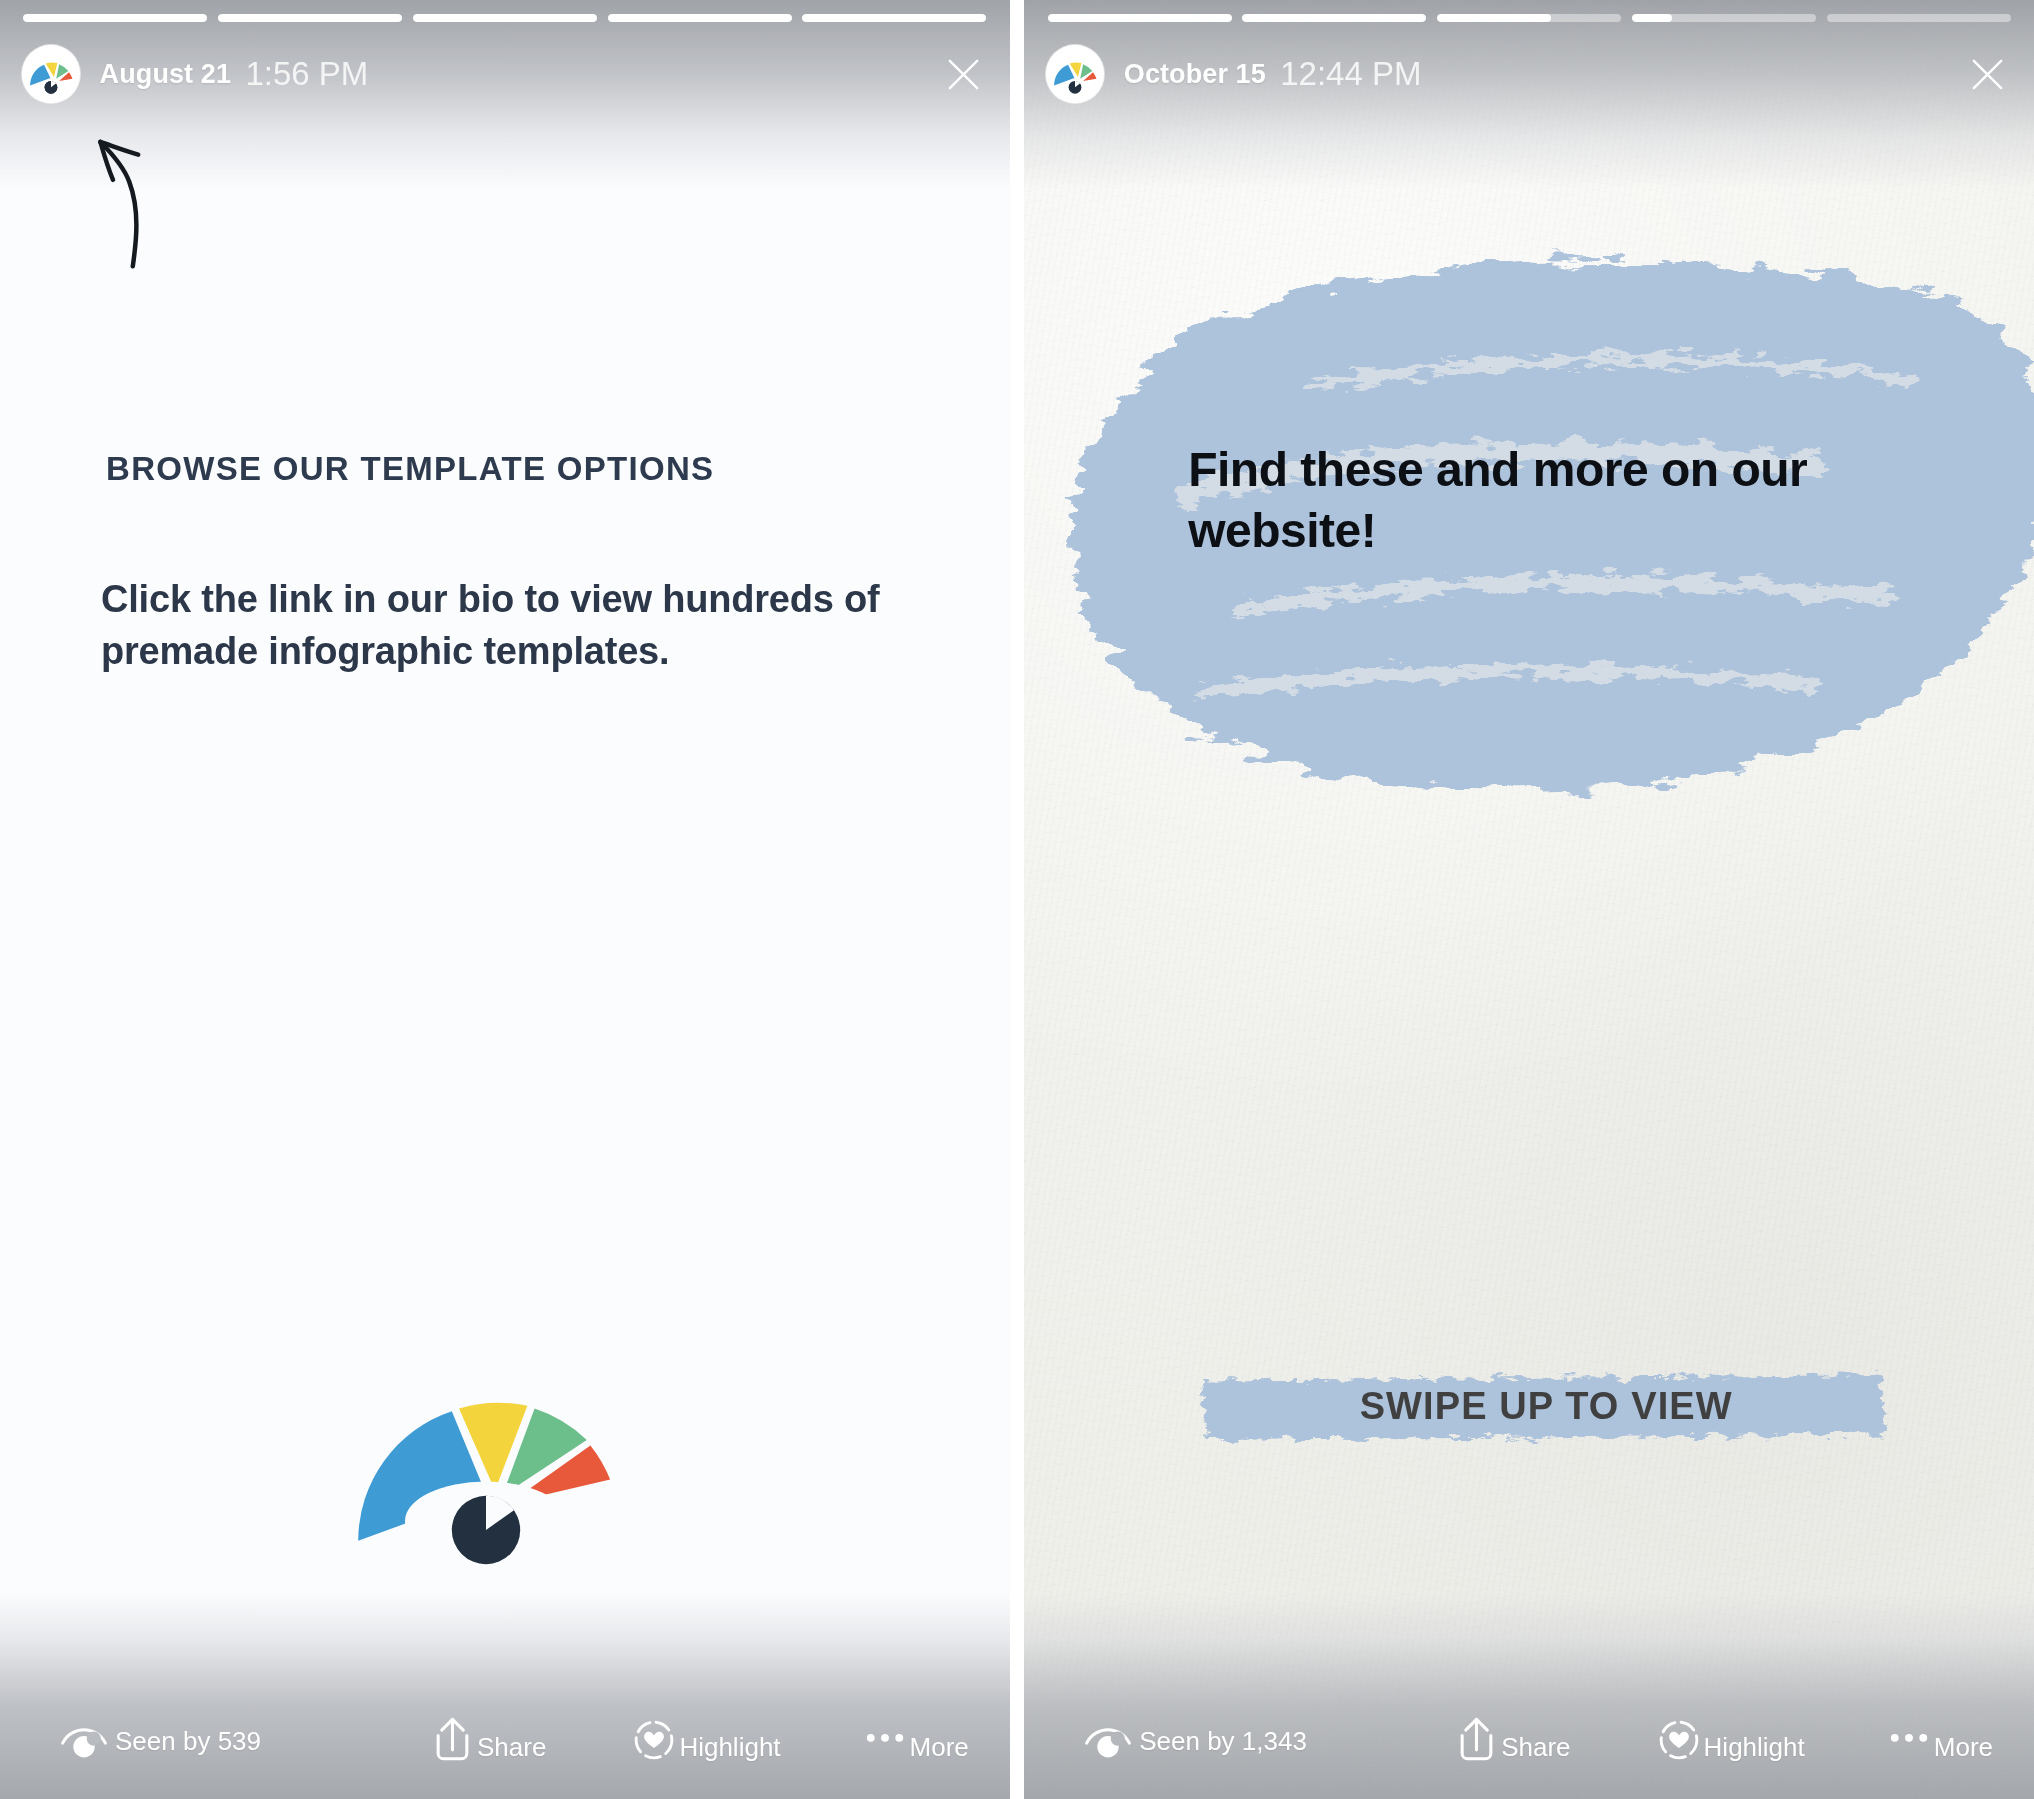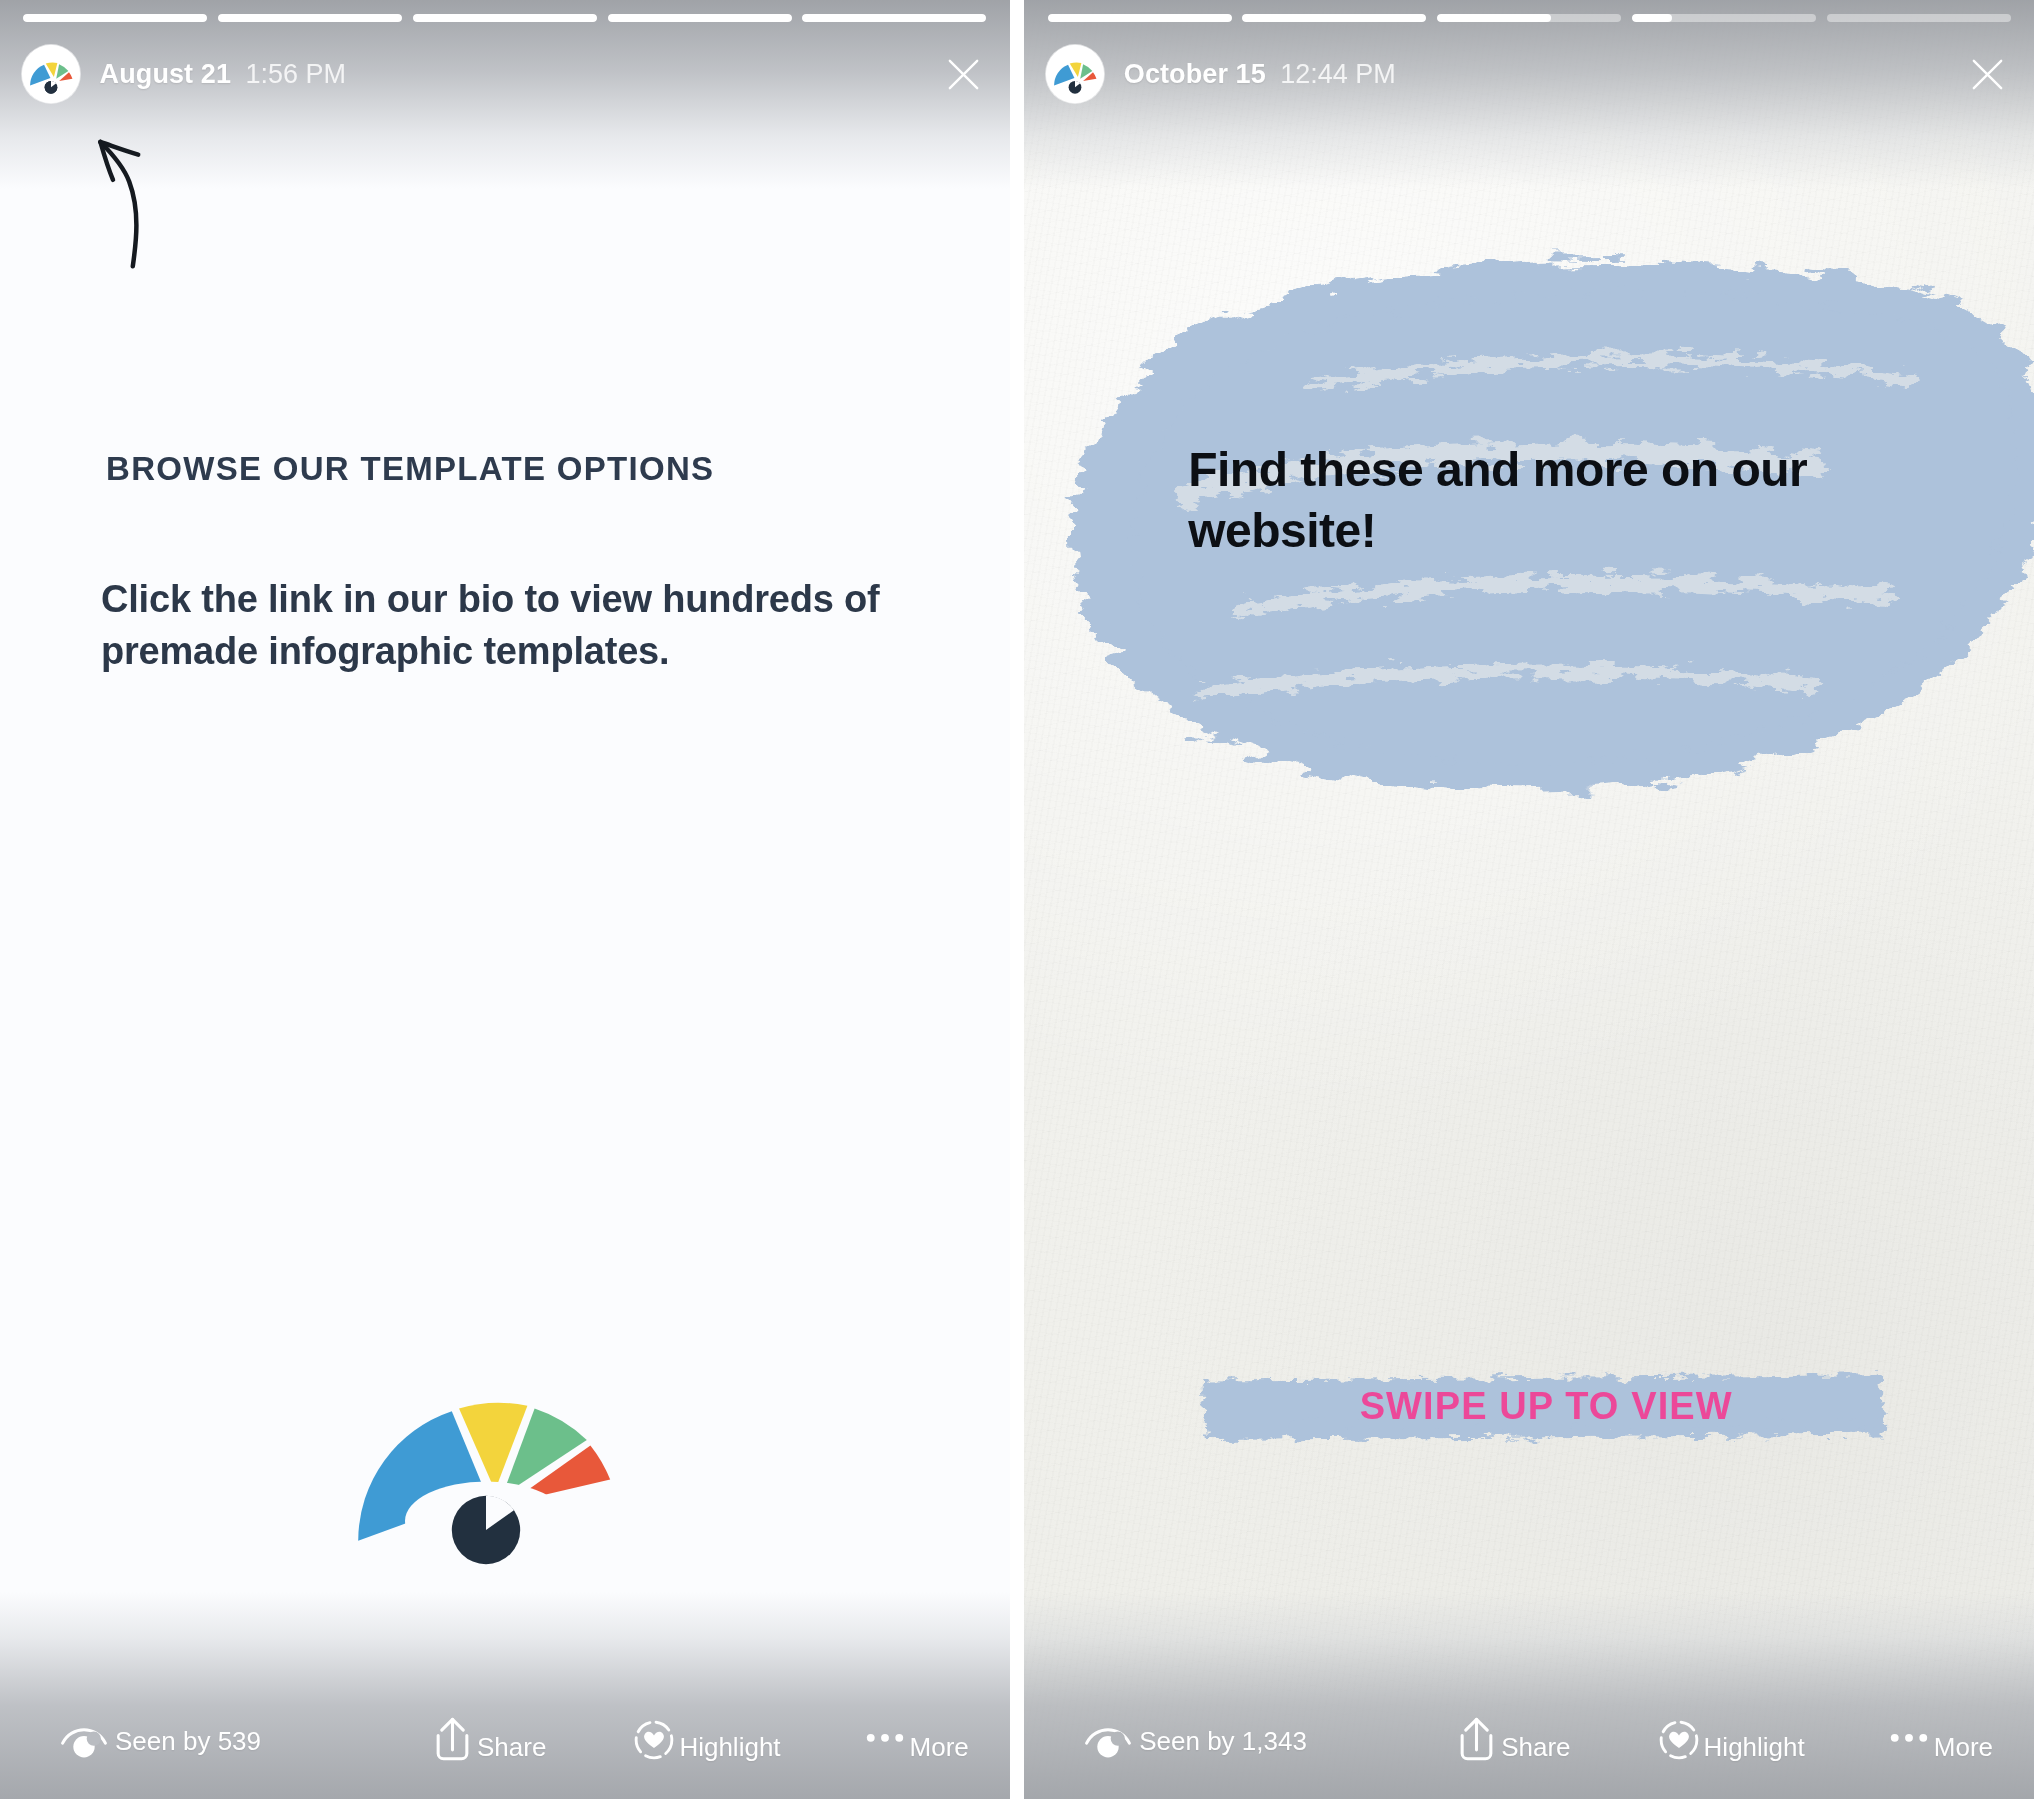--- a/index.html
+++ b/index.html
@@ -87,21 +87,21 @@
   }
   .avatar svg { position:absolute; inset:0; width:100%; height:100%; }
   .hdr-date {
     margin-left:20px;
     color:#ffffff; font-size:27px; font-weight:700;
     letter-spacing:0.1px;
     text-shadow:0 0.9px 1.8px rgba(0,0,0,.10);
   }
   .hdr-time {
     margin-left:14.4px;
-    color:rgba(255,255,255,.82); font-size:27px; font-weight:400;
+    color:rgba(255,255,255,.82); font-size:33px; font-weight:400;
   }
   .close-btn {
     margin-left:auto; width:50px; height:50px;
     display:flex; align-items:center; justify-content:center;
     cursor:pointer;
   }
   .close-btn svg { width:41px; height:41px; }
 
   
   .annot-arrow {
@@ -142,21 +142,21 @@
     color:#0c0f14; letter-spacing:-0.5px;
   }
   .swipe-wrap {
     position:absolute; left:162px; top:1341px; width:720px; height:135px; z-index:6;
   }
   .swipe-wrap svg { position:absolute; inset:0; width:100%; height:100%; }
   .swipe-label {
     position:absolute; inset:0;
     display:flex; align-items:center; justify-content:center;
     font-size:38px; font-weight:800; letter-spacing:1.1px;
-    color:#ec4899;
+    color:#404040;
     padding-bottom:3.6px;
   }
 
   
   .toolbar {
     position:absolute; left:0; right:0; bottom:0;
     height:180px; z-index:14;
     display:flex; align-items:flex-end;
     padding:0 32px 31px 32px;
   }

